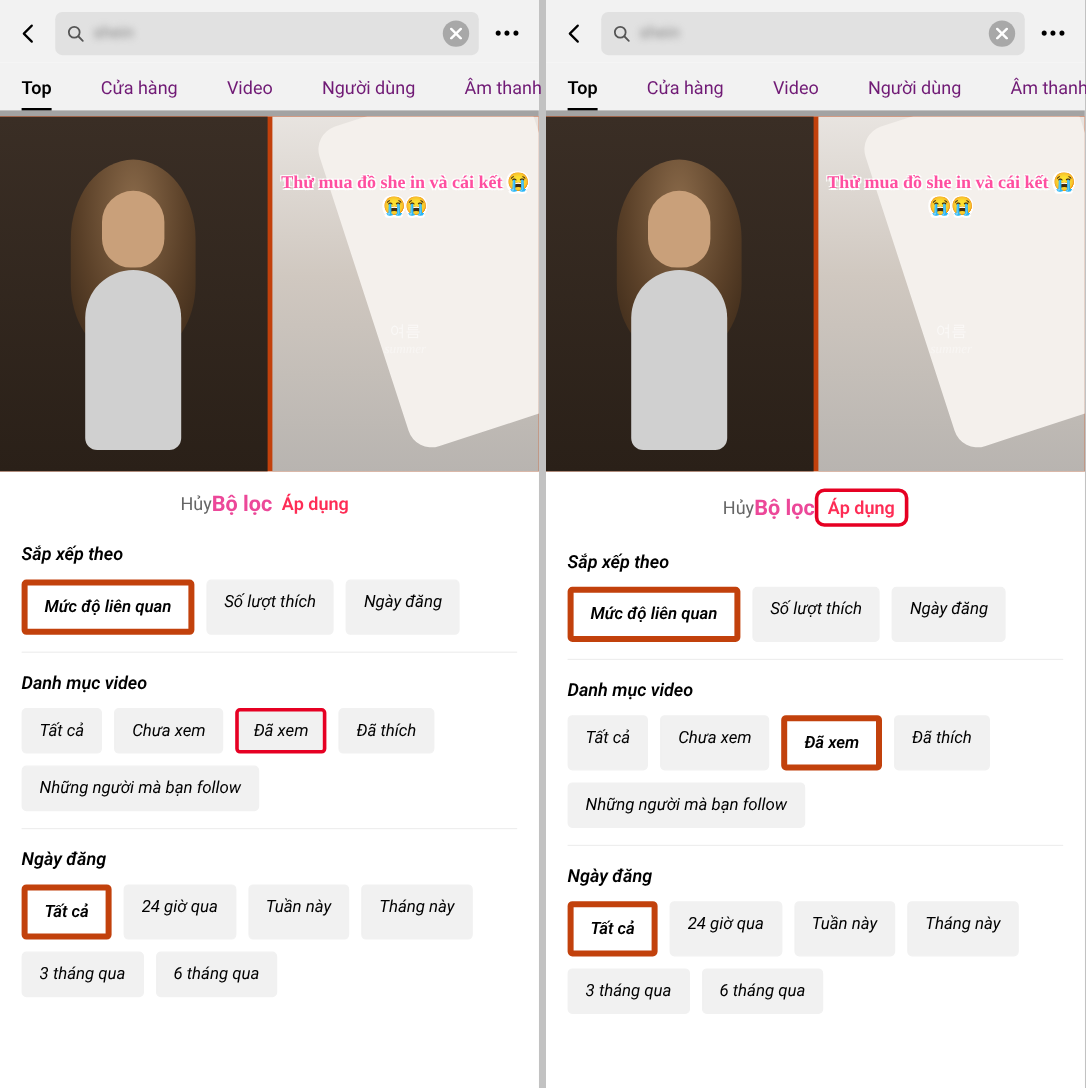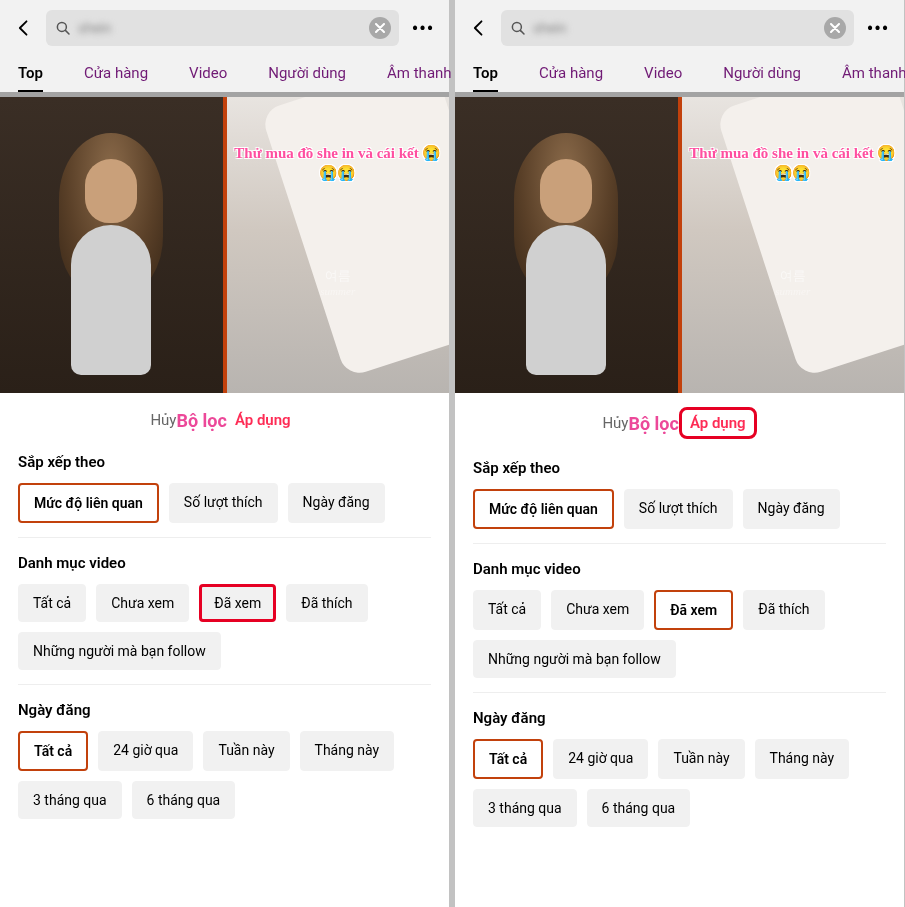--- a/index.html
+++ b/index.html
@@ -225,20 +225,21 @@
     cursor: pointer;
     padding: 4px 8px;
     border-radius: 8px;
   }
   .highlight-box {
     border: 3px solid #e60023;
     border-radius: 8px;
   }
   .section {
     padding: 10px 18px 8px 18px;
+    font-style: italic;
   }
   .section-title {
     font-size: 15px;
     font-weight: 600;
     color: #000;
     margin-bottom: 12px;
   }
   .chips {
     display: flex;
     flex-wrap: wrap;
@@ -249,21 +250,21 @@
     border: 1px solid #f1f1f1;
     border-radius: 4px;
     padding: 10px 14px;
     font-size: 14px;
     color: #000000;
     cursor: pointer;
     white-space: nowrap;
   }
   .chip.selected {
     background: #fff;
-    border: 2px solid #c2410c;
+    border: 5px solid #c2410c;
     color: #000;
     font-weight: 600;
   }
   .chip.highlight {
     border: 3px solid #e60023 !important;
     padding: 8px 12px;
   }
   .divider {
     height: 1px;
     background: #eee;

